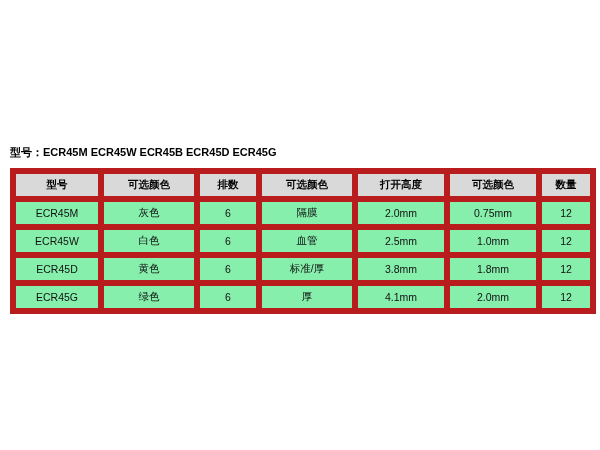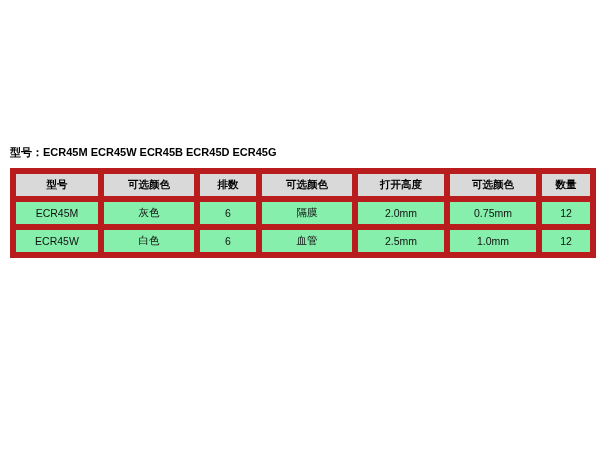--- a/index.html
+++ b/index.html
@@ -116,17 +116,35 @@
         </tr>
         <tr>
           <td>ECR45W</td>
           <td>白色</td>
           <td>6</td>
           <td>血管</td>
           <td>2.5mm</td>
           <td>1.0mm</td>
           <td>12</td>
         </tr>
+        <tr>
+          <td>ECR45D</td>
+          <td>黄色</td>
+          <td>6</td>
+          <td>标准/厚</td>
+          <td>3.8mm</td>
+          <td>1.8mm</td>
+          <td>12</td>
+        </tr>
+        <tr>
+          <td>ECR45G</td>
+          <td>绿色</td>
+          <td>6</td>
+          <td>厚</td>
+          <td>4.1mm</td>
+          <td>2.0mm</td>
+          <td>12</td>
+        </tr>
       </tbody>
     </table>
 
   </div>
 </div>
 
 </body></html>

